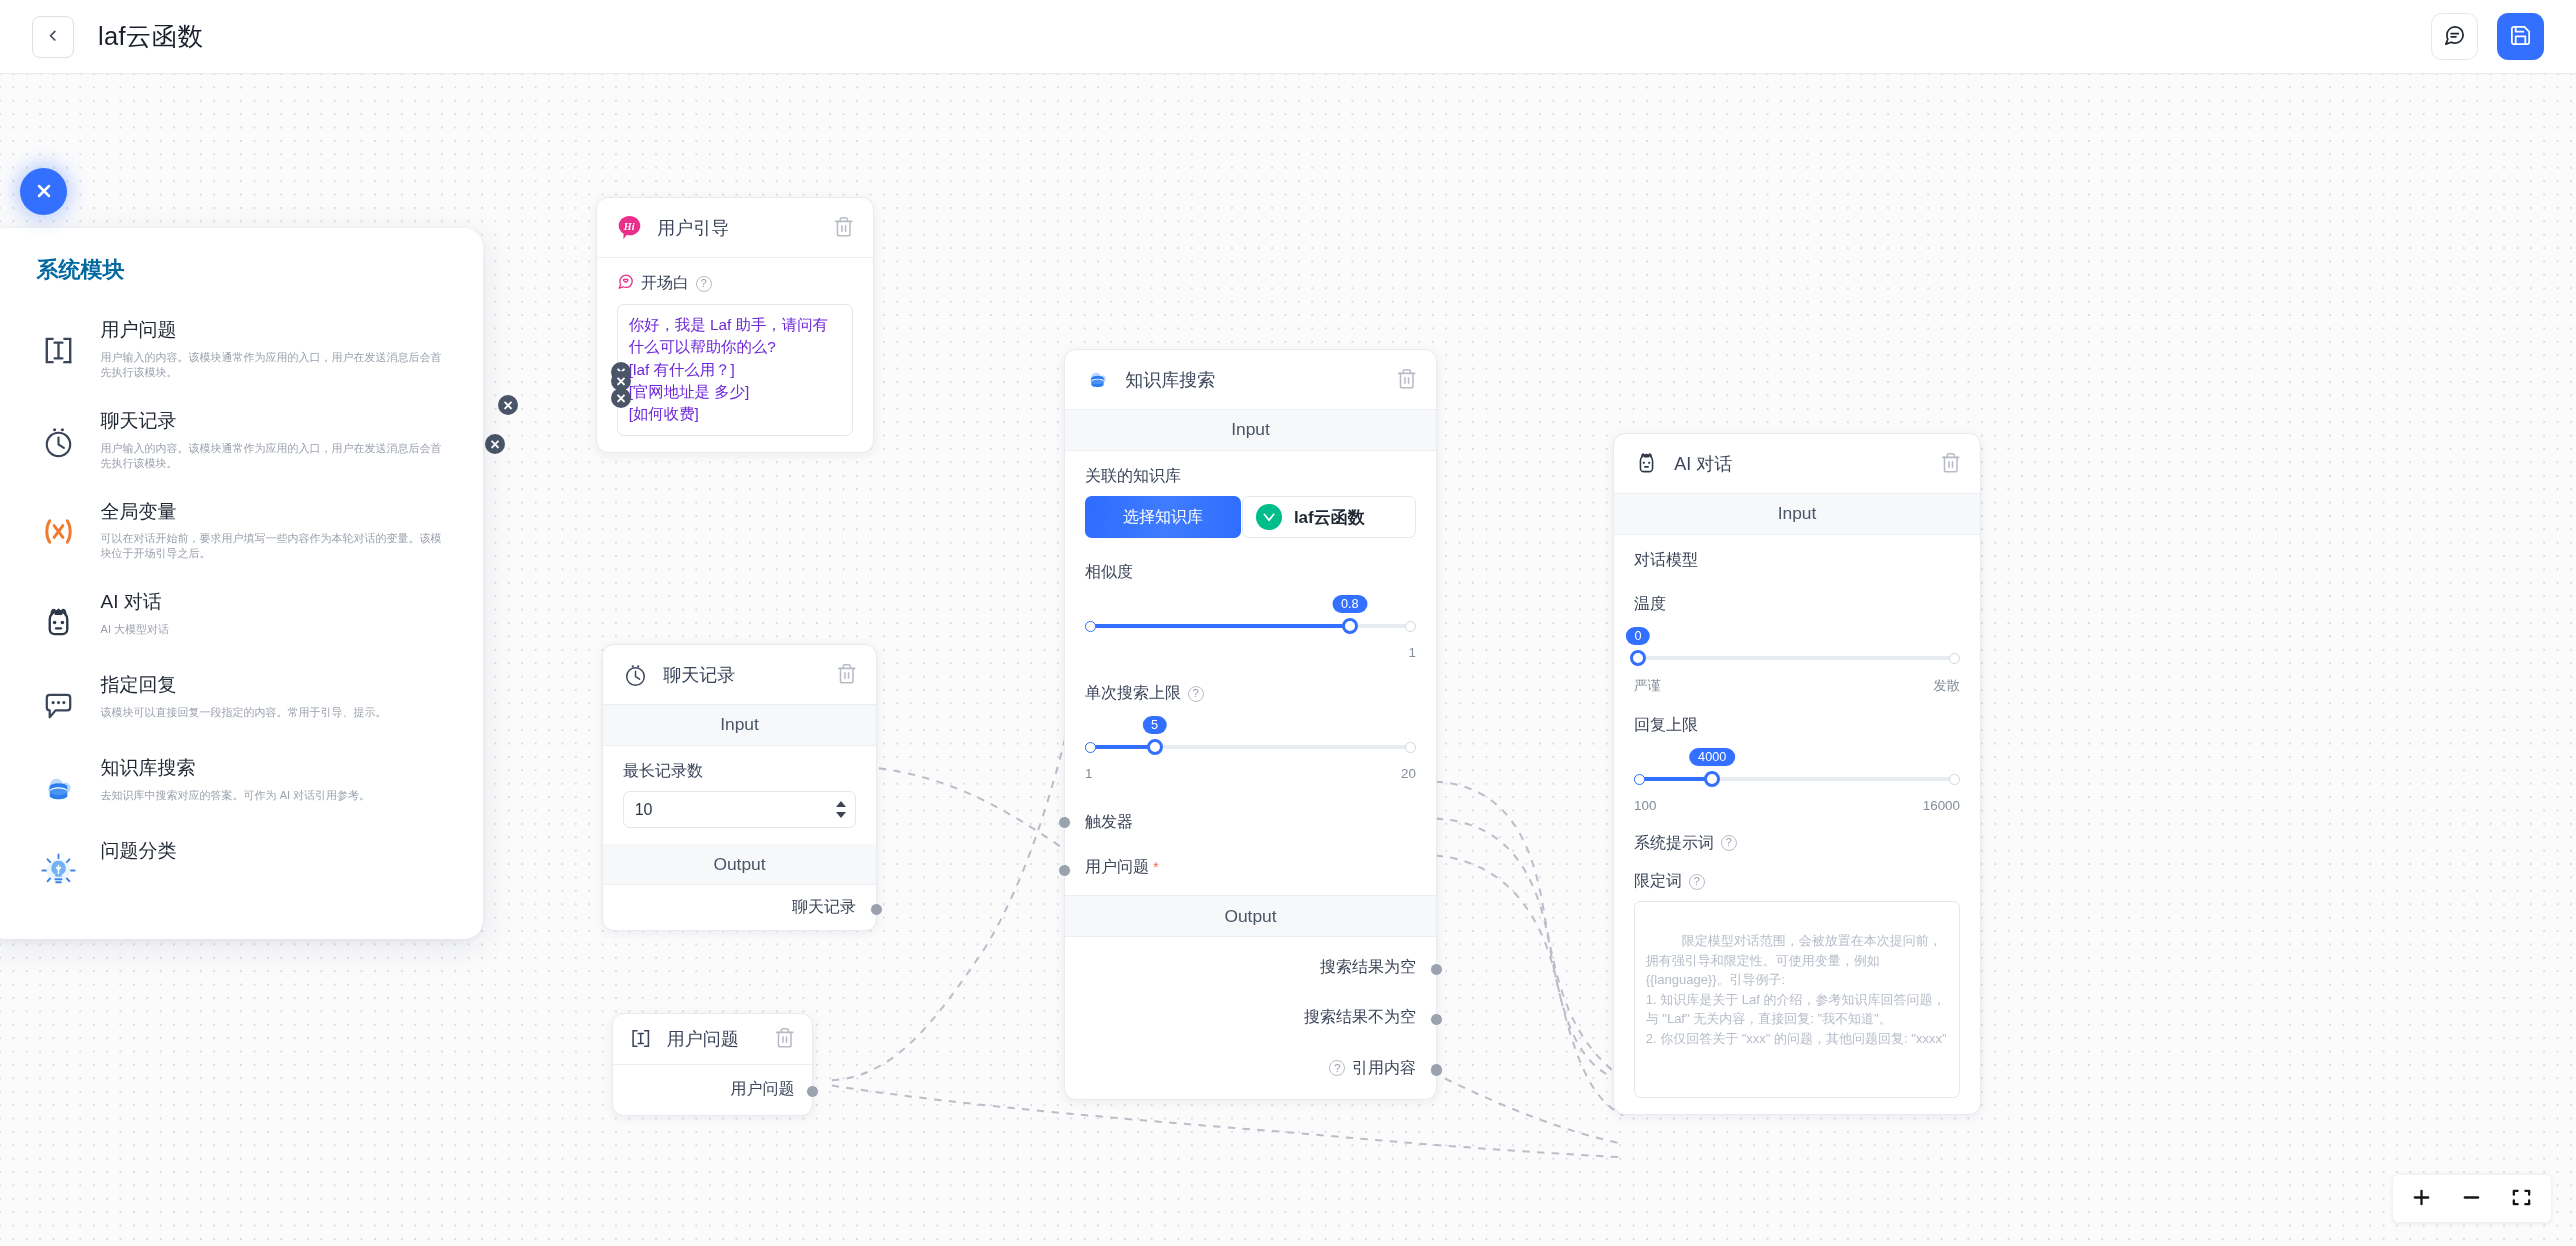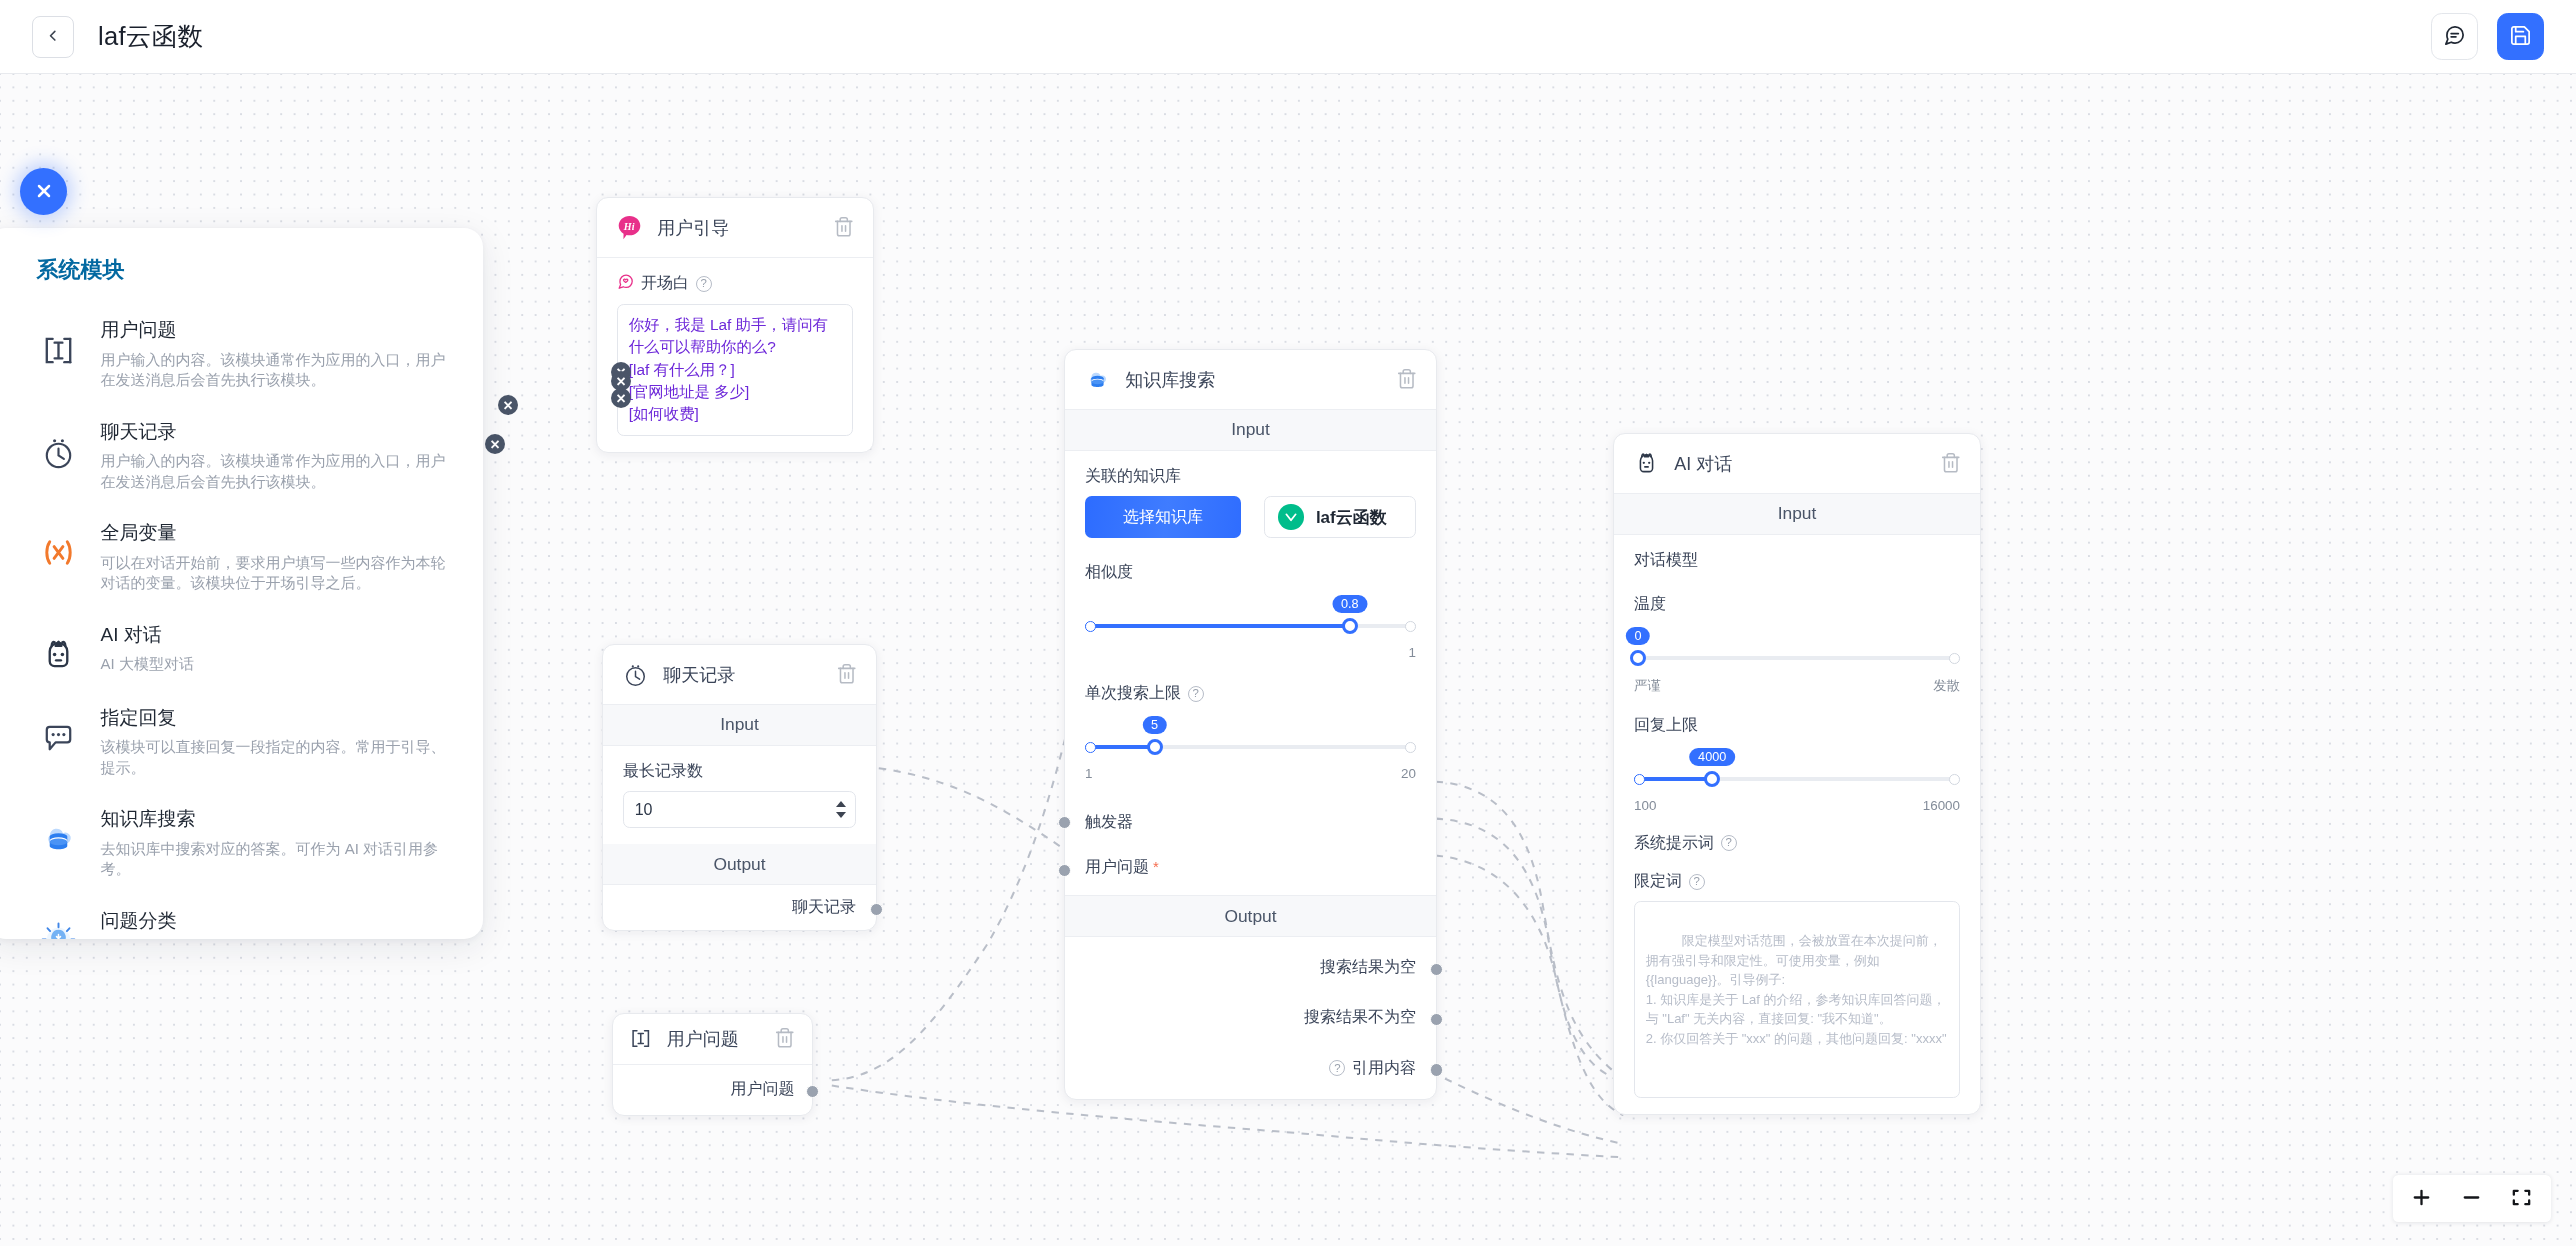--- a/index.html
+++ b/index.html
@@ -61,21 +61,21 @@
     box-shadow: 0 8px 34px rgba(22,30,50,.09), 0 1.3px 6.7px rgba(22,30,50,.05);
     padding: 27px 35px 13.4px 50px; z-index: 40; overflow: hidden;
   }
   .panel-title { font-size: 22px; font-weight: 700; color: #0369a1; margin-bottom: 31px; }
   .module-list { display: flex; flex-direction: column; }
   .module-item { display: flex; align-items: flex-start; gap: 20px; margin-bottom: 27px; cursor: pointer; }
   .module-icon { width: 44px; min-width: 44px; height: 44px; display: flex; align-items: center; justify-content: center; margin-top: 12px; }
   .module-icon svg { width: 39px; height: 39px; }
   .module-text { flex: 1; padding-top: 1.3px; }
   .module-name { font-size: 19px; color: #1f2733; font-weight: 400; margin-bottom: 6.7px; }
-  .module-desc { font-size: 15px; line-height: 1.35; color: #9aa1ad; }
+  .module-desc { font-size: 11px; line-height: 1.35; color: #9aa1ad; }
 
   
   .node {
     position: absolute; background: #fff; border: 0.7px solid #e8eaee;
     border-radius: 12px; box-shadow: 0 2px 10.7px rgba(24,32,54,.07);
     z-index: 20;
   }
   .node-head {
     display: flex; align-items: center; gap: 13.4px;
     padding: 14.8px 17.4px; border-bottom: 0.7px solid #eceef2;
@@ -151,21 +151,21 @@
   .select .chev svg { width: 14.8px; height: 14.8px; }
 
   
   .stepper { position: relative; width: 100%; border: 0.7px solid #e3e6ec; border-radius: 6.7px; background: #fff; padding: 8.7px 34px 8.7px 10.7px; font-size: 16px; color: #2d3748; cursor: text; }
   .stepper .arrows { position: absolute; right: 9.4px; top: 0; bottom: 0; display: flex; flex-direction: column; justify-content: center; gap: 4.7px; }
   .caret { width: 0; height: 0; border-left: 5.4px solid transparent; border-right: 5.4px solid transparent; cursor: pointer; }
   .caret.up { border-bottom: 6.7px solid #3d4451; }
   .caret.dn { border-top: 6.7px solid #3d4451; }
 
   
-  .kb-row { display: flex; gap: 23px; align-items: center; }
+  .kb-row { display: flex; gap: 1px; align-items: center; }
   .kb-btn {
     flex: 0 0 156px; height: 42px; border-radius: 6.7px;
     background: linear-gradient(98deg,#2d6cff 0%,#3f7cff 52%,#2f6dff 100%);
     color: #fff; font-size: 16px; display: flex; align-items: center;
     justify-content: center; cursor: pointer;
   }
   .kb-chip {
     flex: 1; height: 42px; border: 0.7px solid #e3e6ec; border-radius: 6.7px;
     display: flex; align-items: center; gap: 12px; padding: 0 13.4px; background: #fff; cursor: pointer;
   }

